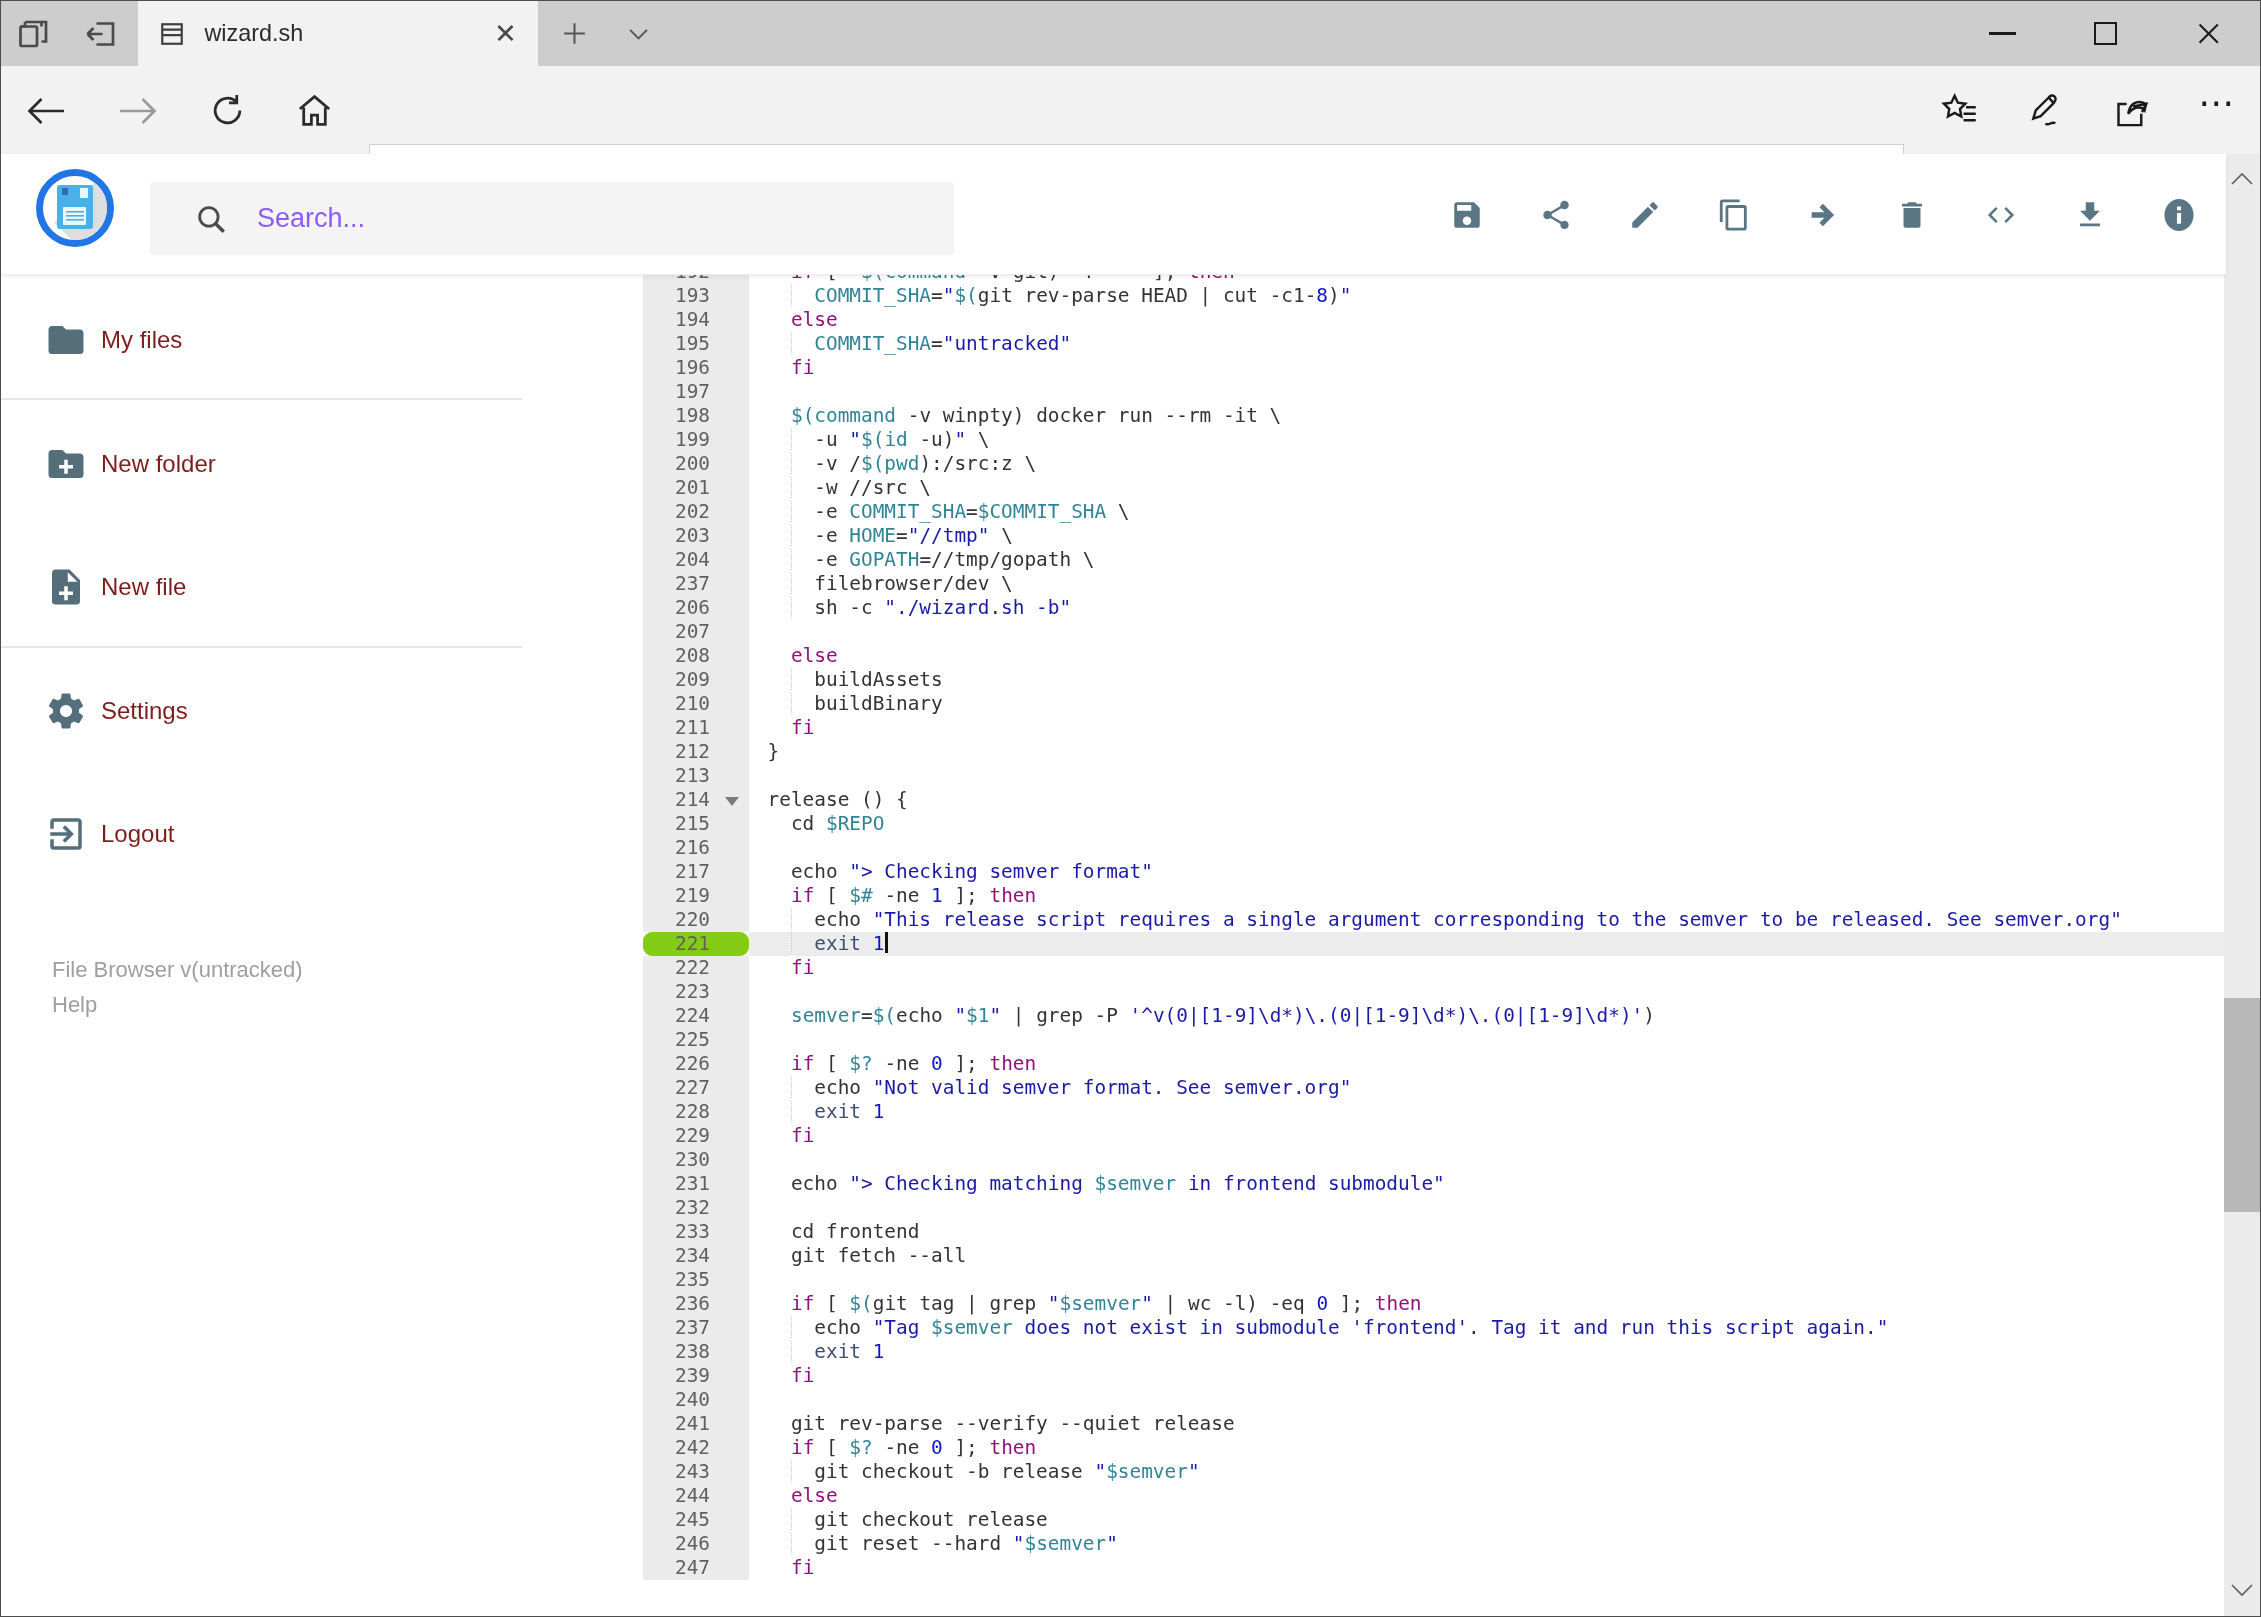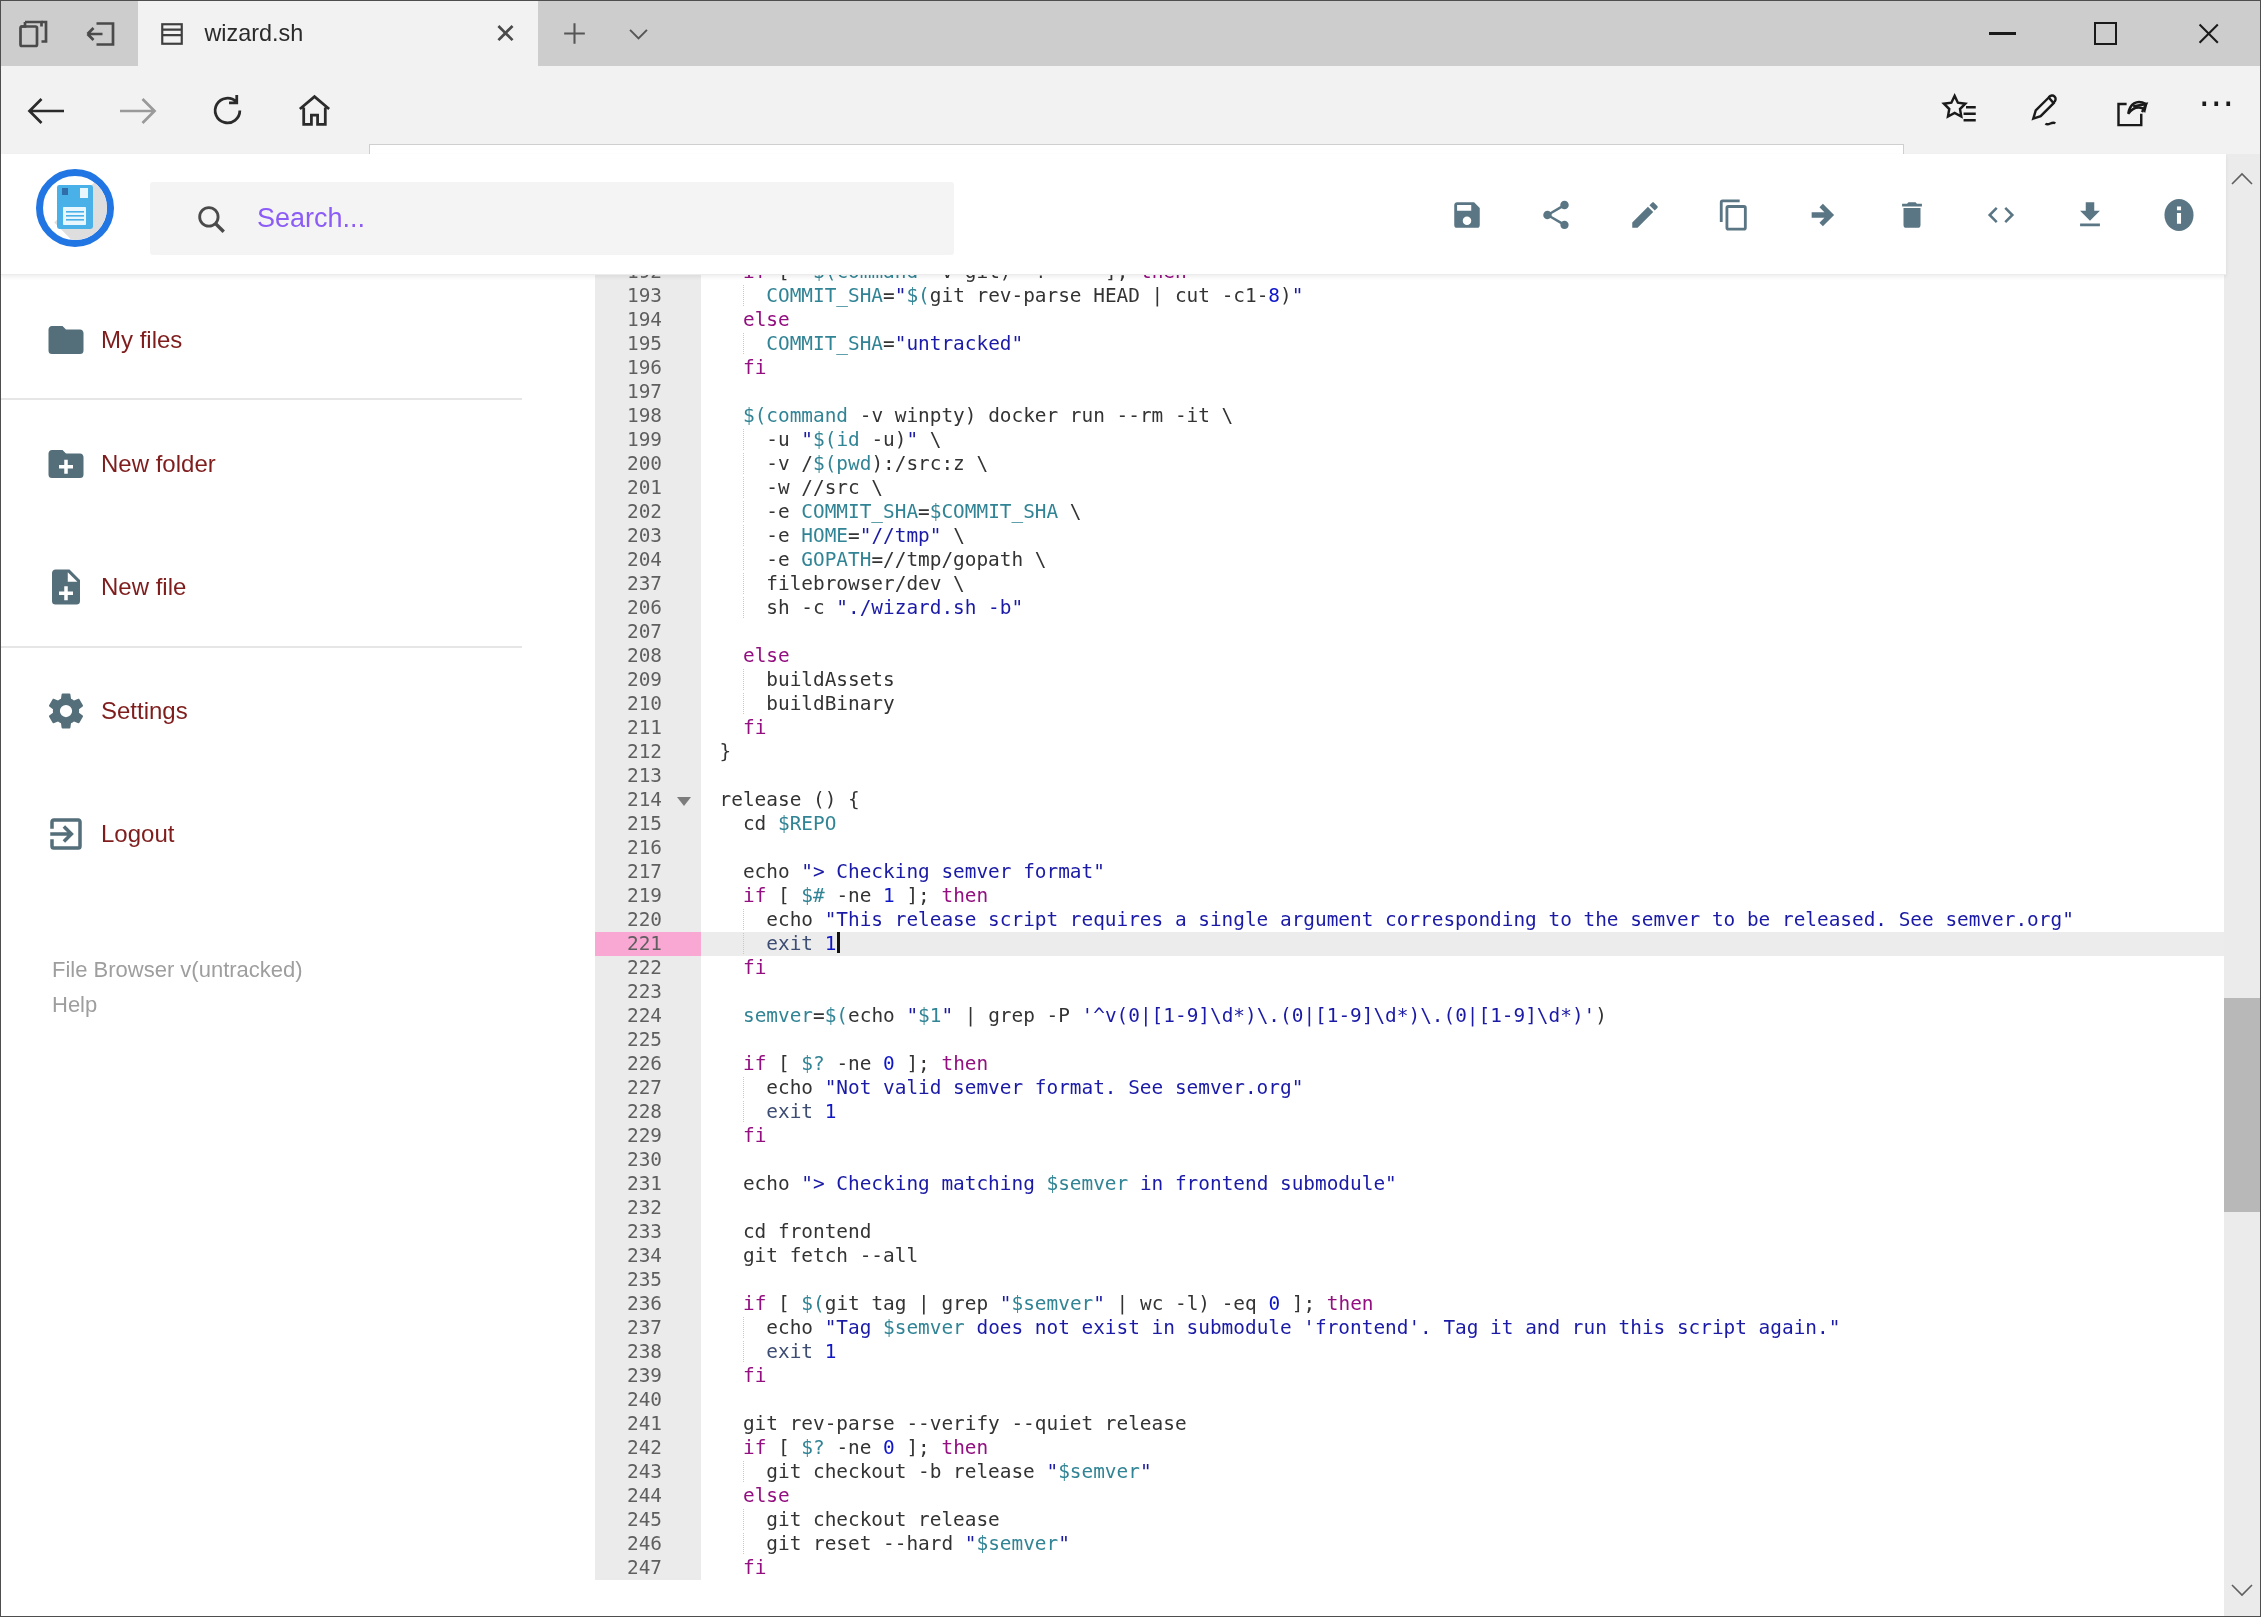--- a/index.html
+++ b/index.html
@@ -55,24 +55,24 @@
   .sb-item { position:absolute; left:0; width:557px; height:81px; display:flex; align-items:center; cursor:pointer; }
   .sb-item svg { margin-left:44px; }
   .sb-label { margin-left:14px; font-size:24px; color:#7f1d1d; }
   .sb-divider { position:absolute; left:0; width:521px; height:1.6px; background:#e6e6e6; }
   .sb-footer { position:absolute; left:51px; font-size:22px; color:#9e9e9e; line-height:36px; }
 
   
   .editor { position:absolute; left:594px; top:274px; right:36px; bottom:0; overflow:hidden; background:#fff; font-family:"DejaVu Sans Mono", monospace; font-size:19.4px; }
   .code-rows { margin-top:-15.3px; }
   .row { display:flex; height:24px; line-height:24px; white-space:pre; }
-  .gut { width:106px; background:#ebebeb; color:#5f5f5f; text-align:right; padding-right:39px; position:relative; flex:none; }
+  .gut { width:106px; background:#ebebeb; color:#5f5f5f; text-align:right; padding-right:39px; position:relative; flex:none;margin-left:48px; }
   .gut.fold::after { content:""; position:absolute; right:9.7px; top:9px; width:0; height:0; border-left:7.3px solid transparent; border-right:7.3px solid transparent; border-top:9px solid #7c7c7c; }
   .code { flex:1; padding-left:18.6px; position:relative; }
-  .row.active .gut { background:#f9a8d4; }
+  .row.active .gut { background:#84cc16;border-radius:9px; }
   .row.active .code { background:#ececec; }
   .row.ig .code::before { content:""; position:absolute; left:42px; top:1.6px; bottom:1.6px; border-left:1.6px dotted #c9c9c9; }
   .c-d { color:#333333; } .c-k { color:#930f80; } .c-s { color:#1a1aa6; }
   .c-v { color:#318495; } .c-n { color:#0f16c8; } .c-b { color:#3c4c72; }
   .cursor { display:inline-block; width:2.4px; height:21px; background:#111; vertical-align:middle; margin-left:0.8px; margin-top:-3.2px; }
 
   
   .scrollbar { position:absolute; right:0; top:153px; width:36px; bottom:0; background:#ebebeb; }
   .scroll-up, .scroll-down { position:absolute; left:0; width:36px; height:47px; display:flex; align-items:center; justify-content:center; }
   .scroll-up { top:0; } .scroll-down { bottom:1.6px; }

